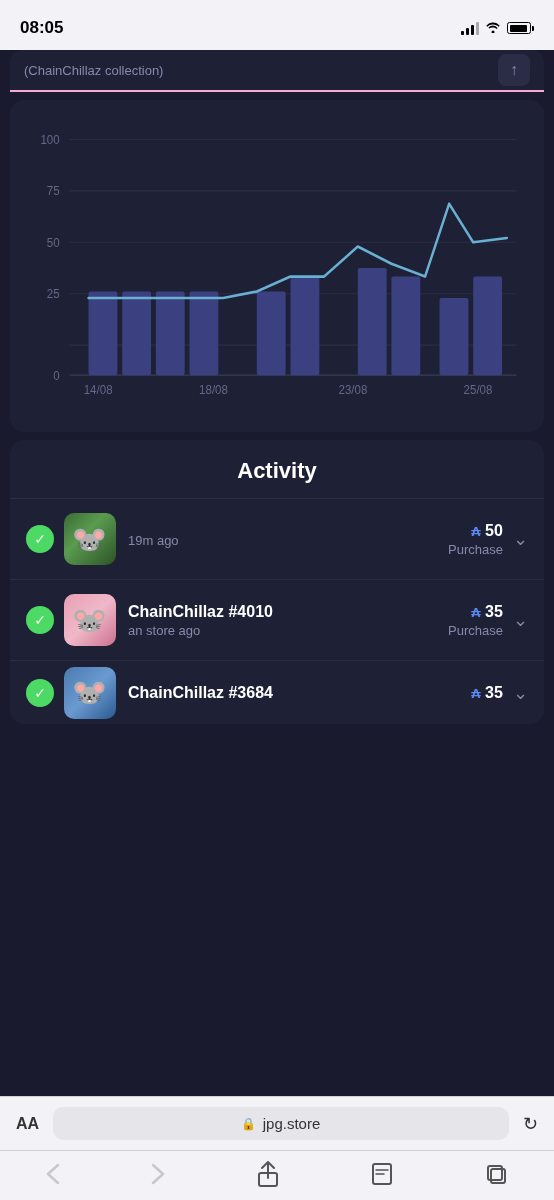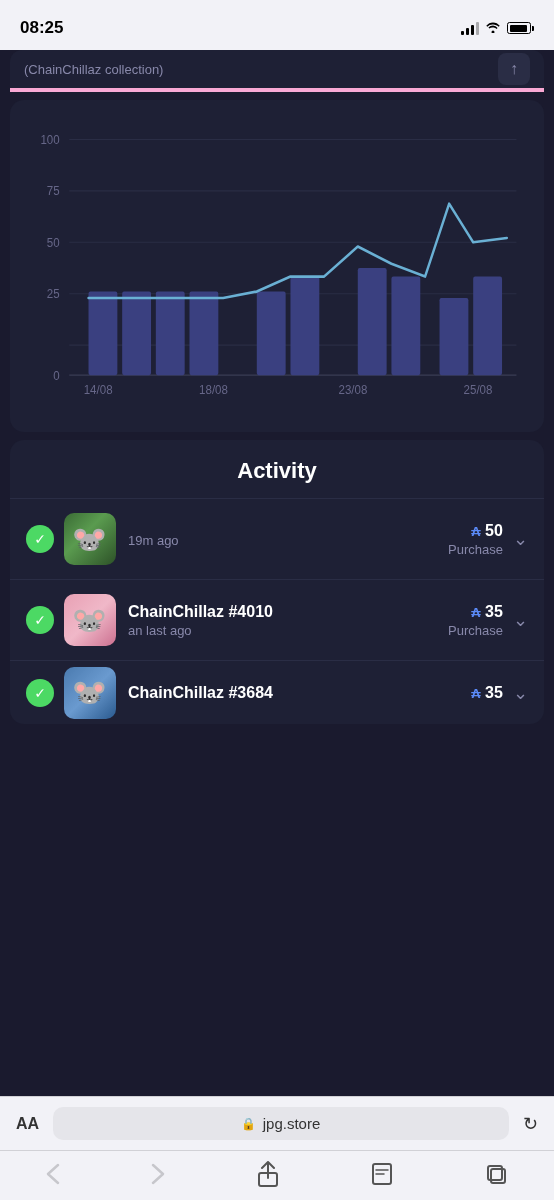--- a/index.html
+++ b/index.html
@@ -79,21 +79,21 @@
 
     
     .top-partial {
       background: #1e2035;
       height: 42px;
       margin: 0 10px;
       border-radius: 12px 12px 0 0;
       display: flex;
       align-items: center;
       padding: 8px 14px;
-      border-bottom: 4px solid #f9a8d4;
+      border-bottom: 2px solid #f9a8d4;
     }
     .top-partial-text {
       color: #8888aa;
       font-size: 13px;
     }
     .top-partial-btn {
       margin-left: auto;
       width: 32px;
       height: 32px;
       background: #2a2d45;
@@ -312,21 +312,21 @@
       padding: 6px 20px;
       color: #8888aa;
       font-size: 22px;
     }
     .nav-btn.disabled { color: #c7c7cc; }
   </style>
 </head>
 <body>
 
 <div class="status-bar">
-  <span class="status-time">08:25</span>
+  <span class="status-time">08:05</span>
   <div class="status-icons">
     <div class="signal-bars">
       <span></span>
         <span></span>
         <span></span>
         <span></span>
     </div>
     <span class="wifi-icon">
       <svg width="16" height="12" viewBox="0 0 16 12">
         <path d="M8 9.5a1.5 1.5 0 1 1 0 3 1.5 1.5 0 0 1 0-3z" fill="#000"></path>
@@ -416,21 +416,21 @@
     <span class="chevron-down">⌄</span>
   </div>
 
   <div class="activity-item">
     <div class="check-icon">✓</div>
     <div class="nft-thumb nft-thumb-2">
       <div class="nft-face">🐭</div>
     </div>
     <div class="nft-info">
       <div class="nft-name">ChainChillaz #4010</div>
-      <div class="nft-time">an last ago</div>
+      <div class="nft-time">an store ago</div>
     </div>
     <div class="nft-price-area">
       <div class="nft-price">
         <span class="ada-symbol">₳</span>
         <span> 35</span>
       </div>
       <div class="nft-type">Purchase</div>
     </div>
     <span class="chevron-down">⌄</span>
   </div>

